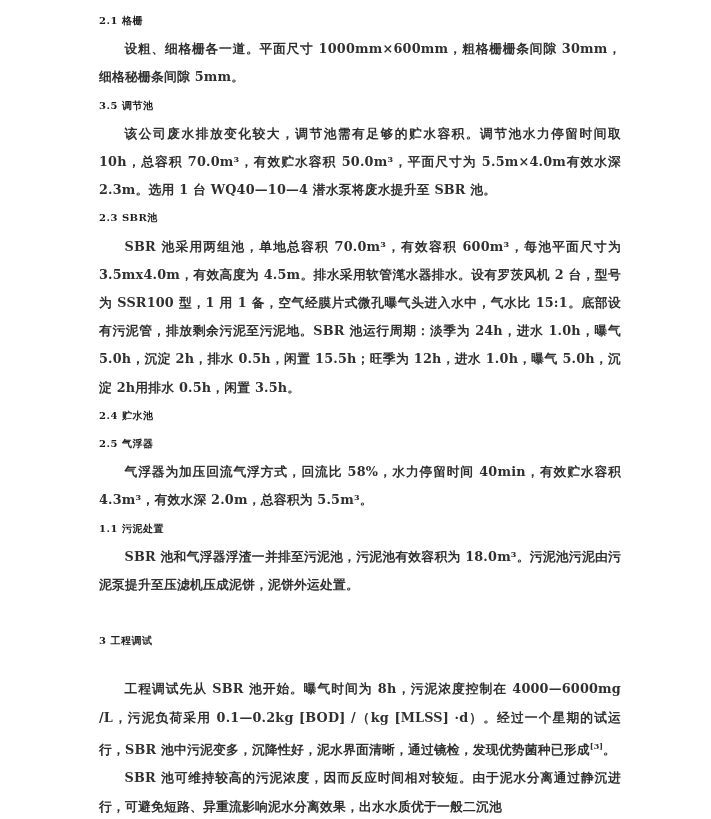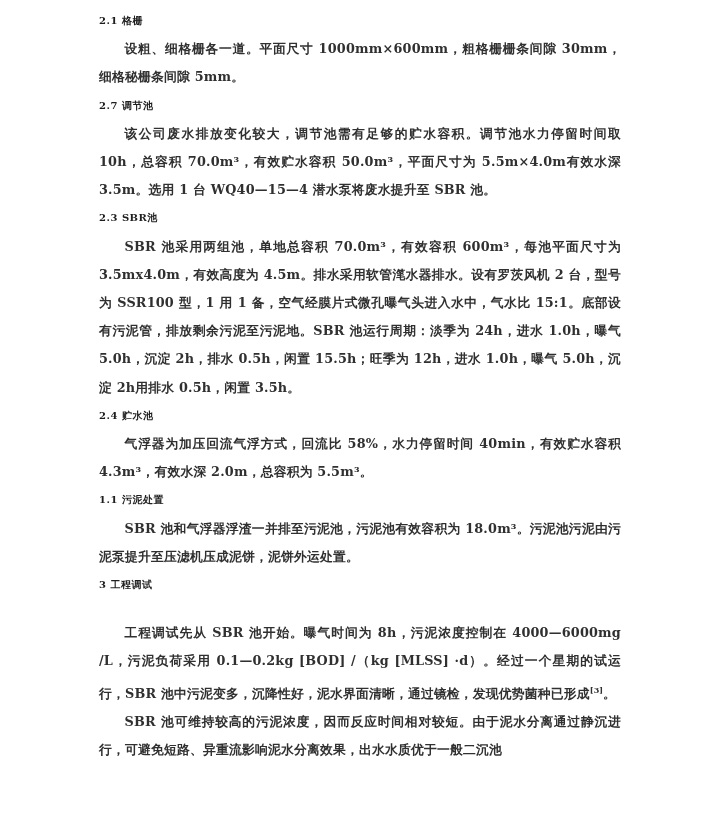--- a/index.html
+++ b/index.html
@@ -18,21 +18,21 @@
   }
   .sec-heading {
     font-size:10px;
     font-weight:bold;
     line-height:28.2px;
     color:#1e1e1e;
     letter-spacing:0.5px;
     white-space:nowrap;
   }
   .chapter-heading {
-    margin-top:0;
+    margin-top:28px;
     margin-bottom:20px;
   }
   .para {
     font-size:12.8px;
     line-height:28.2px;
     text-indent:2em;
     text-align:justify;
     text-justify:inter-ideograph;
     letter-spacing:0.2px;
     color:#303030;
@@ -45,28 +45,29 @@
   }
 </style>
 </head>
 <body>
 
 <div class="page">
 
   <div class="sec-heading">2.1 格栅</div>
   <div class="para">设粗、细格栅各一道。平面尺寸 1000mm×600mm，粗格栅栅条间隙 30mm，细格秘栅条间隙 5mm。</div>
 
-  <div class="sec-heading">2.7 调节池</div>
-  <div class="para">该公司废水排放变化较大，调节池需有足够的贮水容积。调节池水力停留时间取 10h，总容积 70.0m³，有效贮水容积 50.0m³，平面尺寸为 5.5m×4.0m有效水深 3.5m。选用 1 台 WQ40—15—4 潜水泵将废水提升至 SBR 池。</div>
+  <div class="sec-heading">3.5 调节池</div>
+  <div class="para">该公司废水排放变化较大，调节池需有足够的贮水容积。调节池水力停留时间取 10h，总容积 70.0m³，有效贮水容积 50.0m³，平面尺寸为 5.5m×4.0m有效水深 2.3m。选用 1 台 WQ40—10—4 潜水泵将废水提升至 SBR 池。</div>
 
   <div class="sec-heading">2.3 SBR池</div>
   <div class="para">SBR 池采用两组池，单地总容积 70.0m³，有效容积 600m³，每池平面尺寸为 3.5mx4.0m，有效高度为 4.5m。排水采用软管滗水器排水。设有罗茨风机 2 台，型号为 SSR100 型，1 用 1 备，空气经膜片式微孔曝气头进入水中，气水比 15:1。底部设有污泥管，排放剩余污泥至污泥地。SBR 池运行周期：淡季为 24h，进水 1.0h，曝气 5.0h，沉淀 2h，排水 0.5h，闲置 15.5h；旺季为 12h，进水 1.0h，曝气 5.0h，沉淀 2h用排水 0.5h，闲置 3.5h。</div>
 
   <div class="sec-heading">2.4 贮水池</div>
 
+  <div class="sec-heading">2.5 气浮器</div>
   <div class="para">气浮器为加压回流气浮方式，回流比 58%，水力停留时间 40min，有效贮水容积 4.3m³，有效水深 2.0m，总容积为 5.5m³。</div>
 
   <div class="sec-heading">1.1 污泥处置</div>
   <div class="para">SBR 池和气浮器浮渣一并排至污泥池，污泥池有效容积为 18.0m³。污泥池污泥由污泥泵提升至压滤机压成泥饼，泥饼外运处置。</div>
 
   <div class="sec-heading chapter-heading">3 工程调试</div>
 
 
   <div class="para"><span>工程调试先从 SBR 池开始。曝气时间为 8h，污泥浓度控制在 4000—6000mg /L，污泥负荷采用 0.1—0.2kg [BOD] /（kg [MLSS] ·d）。经过一个星期的试运行，SBR 池中污泥变多，沉降性好，泥水界面清晰，通过镜检，发现优势菌种已形成</span><span class="sup">[3]</span><span>。</span></div>
 

